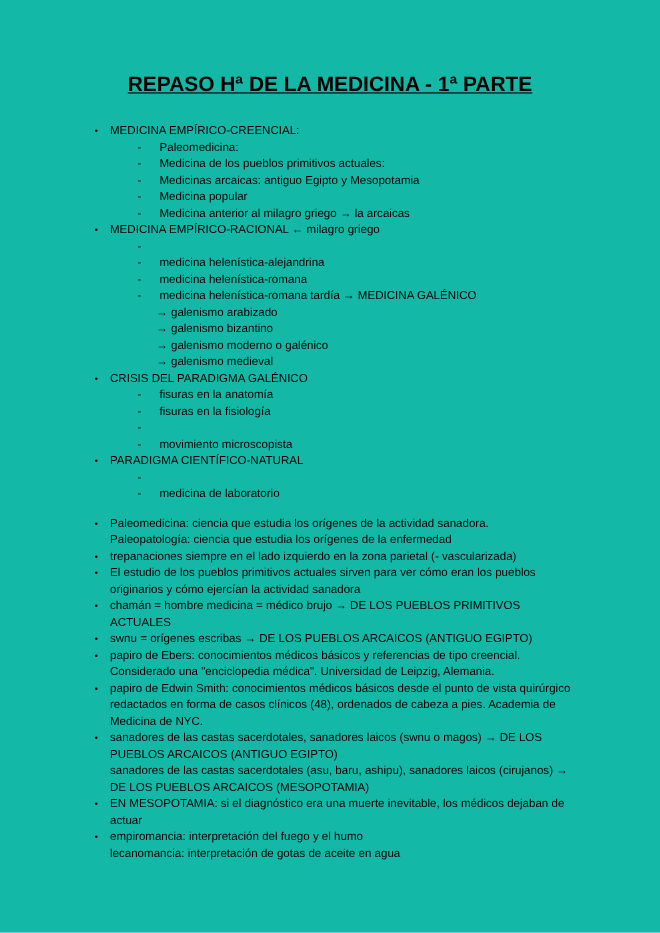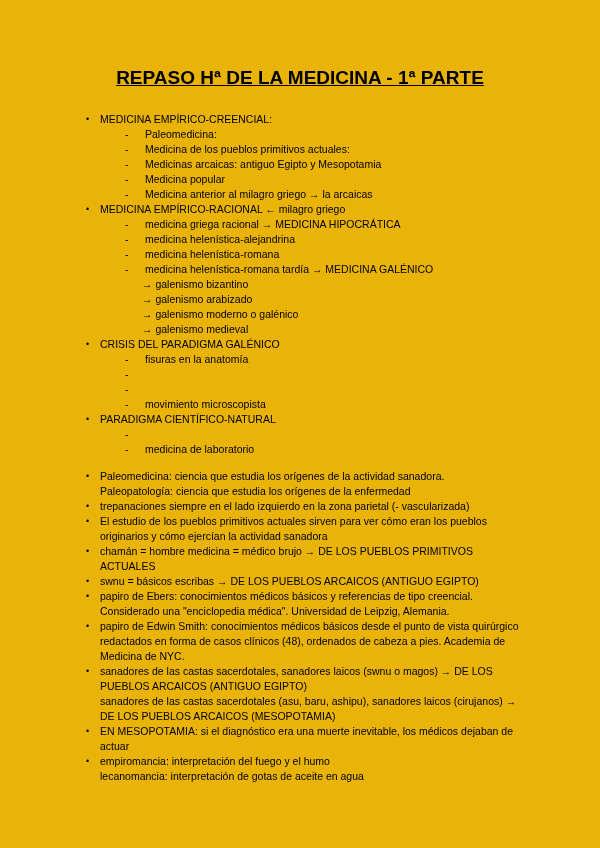--- a/index.html
+++ b/index.html
@@ -1,17 +1,17 @@
 <!DOCTYPE html>
 <html><head>
 <meta charset="utf-8">
 <style>
   html, body { margin:0; padding:0; background:#ffffff; }
   .page {
-    width:600px; height:848px; margin:0 auto; background:#eab308; color:#000000;
+    width:600px; height:848px; margin:0 auto; background:#14b8a6; color:#000000;
     font-family:"Liberation Sans", sans-serif; font-size:10.5px; line-height:15px;
     box-sizing:border-box; padding-top:66px; overflow:hidden;
   }
   .title {
     margin:0 0 22px 0; text-align:center; font-size:19px; line-height:24px;
     font-weight:bold; text-decoration:underline;
   }
   .content { margin-left:86px; width:438px; }
   .row { display:flex; align-items:flex-start; }
   .marker { flex:0 0 auto; }
@@ -56,57 +56,57 @@
         <span class="marker d">-</span>
         <span class="text">Medicina anterior al milagro griego → la arcaicas</span>
       </div>
 
       <div class="row">
         <span class="marker b">•</span>
         <span class="text">MEDICINA EMPÍRICO-RACIONAL ← milagro griego</span>
       </div>
       <div class="row l2">
         <span class="marker d">-</span>
-        <span class="text">medicina griega racional → MEDICINA HIPOCRÁTICA</span>
       </div>
       <div class="row l2">
         <span class="marker d">-</span>
         <span class="text">medicina helenística-alejandrina</span>
       </div>
       <div class="row l2">
         <span class="marker d">-</span>
         <span class="text">medicina helenística-romana</span>
       </div>
       <div class="row l2">
         <span class="marker d">-</span>
         <span class="text">medicina helenística-romana tardía → MEDICINA GALÉNICO</span>
       </div>
       <div class="row l3">
-        <span class="text">→ galenismo bizantino</span>
+        <span class="text">→ galenismo arabizado</span>
       </div>
       <div class="row l3">
-        <span class="text">→ galenismo arabizado</span>
+        <span class="text">→ galenismo bizantino</span>
       </div>
       <div class="row l3">
         <span class="text">→ galenismo moderno o galénico</span>
       </div>
       <div class="row l3">
         <span class="text">→ galenismo medieval</span>
       </div>
 
       <div class="row">
         <span class="marker b">•</span>
         <span class="text">CRISIS DEL PARADIGMA GALÉNICO</span>
       </div>
       <div class="row l2">
         <span class="marker d">-</span>
         <span class="text">fisuras en la anatomía</span>
       </div>
       <div class="row l2">
         <span class="marker d">-</span>
+        <span class="text">fisuras en la fisiología</span>
       </div>
       <div class="row l2">
         <span class="marker d">-</span>
       </div>
       <div class="row l2">
         <span class="marker d">-</span>
         <span class="text">movimiento microscopista</span>
       </div>
 
       <div class="row">
@@ -135,21 +135,21 @@
       <div class="row">
         <span class="marker b">•</span>
         <span class="text">El estudio de los pueblos primitivos actuales sirven para ver cómo eran los pueblos originarios y cómo ejercían la actividad sanadora</span>
       </div>
       <div class="row">
         <span class="marker b">•</span>
         <span class="text">chamán = hombre medicina = médico brujo → DE LOS PUEBLOS PRIMITIVOS ACTUALES</span>
       </div>
       <div class="row">
         <span class="marker b">•</span>
-        <span class="text">swnu = básicos escribas → DE LOS PUEBLOS ARCAICOS (ANTIGUO EGIPTO)</span>
+        <span class="text">swnu = orígenes escribas → DE LOS PUEBLOS ARCAICOS (ANTIGUO EGIPTO)</span>
       </div>
       <div class="row">
         <span class="marker b">•</span>
         <span class="text">papiro de Ebers: conocimientos médicos básicos y referencias de tipo creencial. Considerado una "enciclopedia médica". Universidad de Leipzig, Alemania.</span>
       </div>
       <div class="row">
         <span class="marker b">•</span>
         <span class="text">papiro de Edwin Smith: conocimientos médicos básicos desde el punto de vista quirúrgico redactados en forma de casos clínicos (48), ordenados de cabeza a pies. Academia de Medicina de NYC.</span>
       </div>
       <div class="row">

